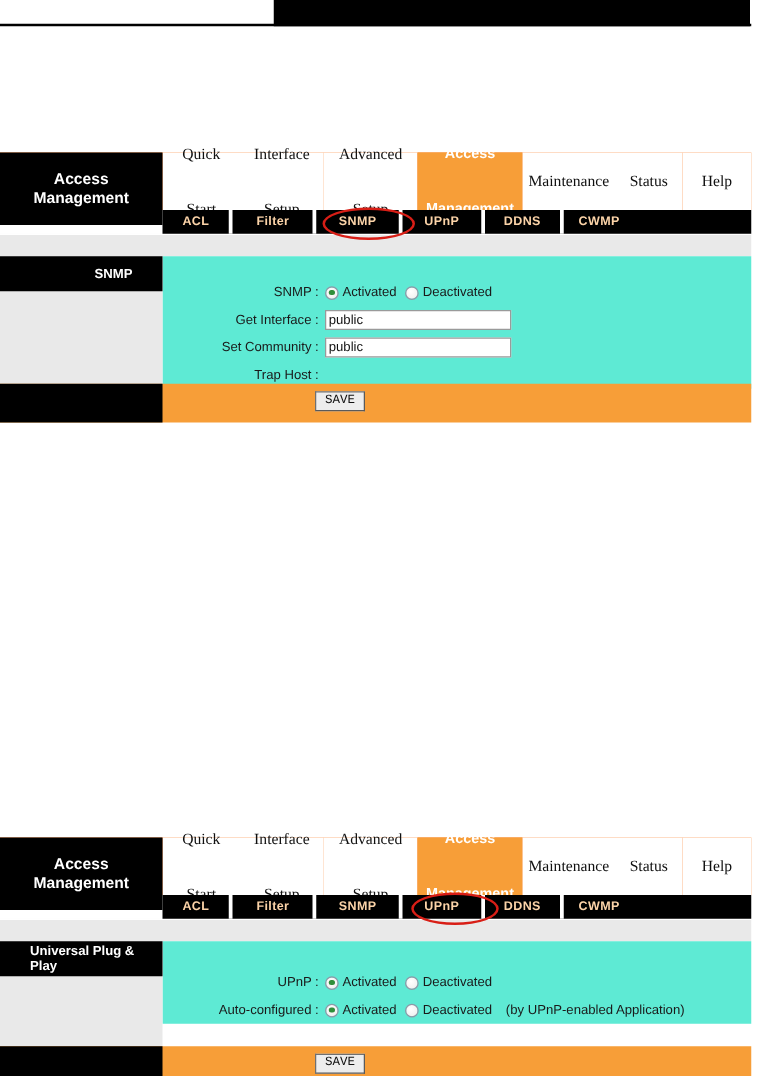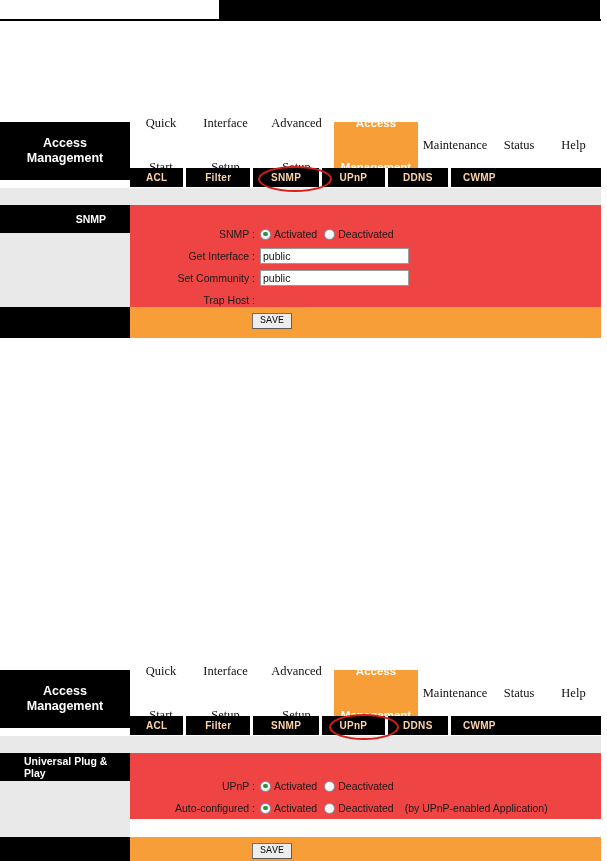--- a/index.html
+++ b/index.html
@@ -174,21 +174,21 @@
     font-size: 10.5px;
     display: flex;
     align-items: center;
     box-sizing: border-box;
   }
   .side-title.align-right { justify-content: flex-end; padding-right: 24px; }
   .side-title.align-left  { justify-content: flex-start; padding-left: 24px; }
 
   .form-area {
     margin-left: 130px;
-    background: #ef4444;
+    background: #5eead4;
     box-sizing: border-box;
   }
 
   .frow {
     display: flex;
     align-items: center;
     height: 22px;
   }
   .flabel {
     width: 130px;

